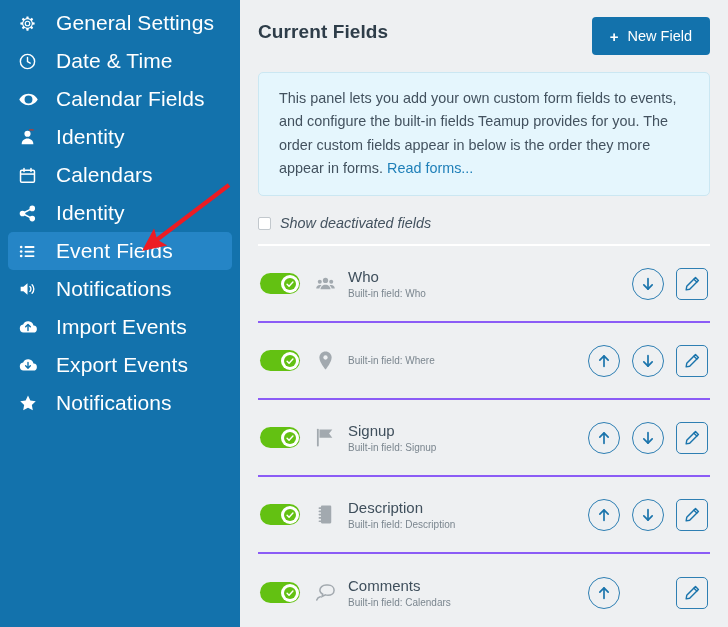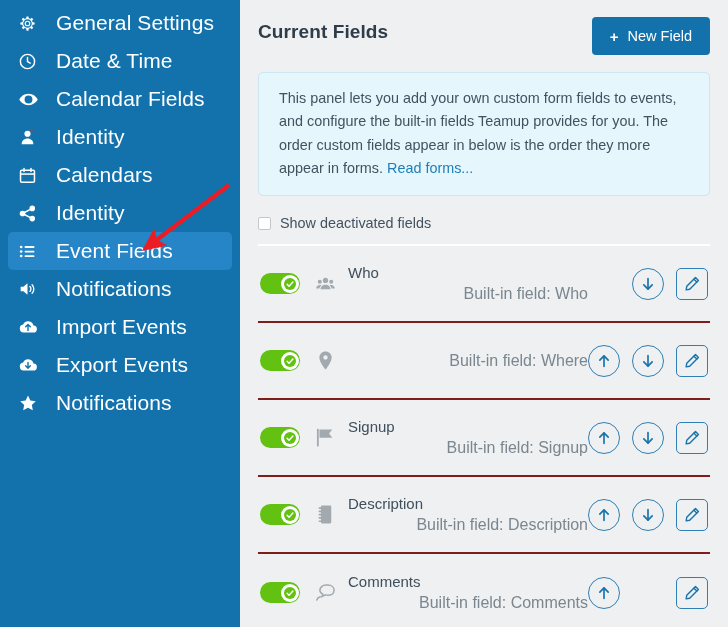--- a/index.html
+++ b/index.html
@@ -115,20 +115,21 @@
   .info-text a {
     color: #1e7fb8;
     text-decoration: none;
   }
 
   .deact-row {
     display: flex;
     align-items: center;
     margin: 19px 18px 0 18px;
     gap: 9px;
+    font-style: italic;
   }
   .cbox {
     width: 13px; height: 13px;
     border: 1px solid #c2c8cd;
     background: #fff;
     border-radius: 2px;
     cursor: pointer;
   }
   .deact-label {
     font-size: 14.4px;
@@ -137,21 +138,21 @@
 
   
   .field-list {
     margin: 13px 18px 0 18px;
     border-top: 2px solid #ffffff;
   }
   .field-row {
     display: flex;
     align-items: center;
     height: 77px;
-    border-bottom: 2px solid #7f1d1d;
+    border-bottom: 2px solid #8b5cf6;
     padding: 0 2px;
   }
   .field-row:last-child { border-bottom: none; }
 
   .toggle {
     width: 40px; min-width: 40px;
     height: 21px;
     border-radius: 11px;
     background: #63c112;
     position: relative;
@@ -181,24 +182,23 @@
   }
   .field-icon svg { display: block; }
 
   .field-text { flex: 1; min-width: 0; }
   .field-name {
     font-size: 15px;
     color: #3f4f5c;
     line-height: 1.35;
   }
   .field-sub {
-    font-size: 16px;
+    font-size: 10px;
     color: #7b868f;
     line-height: 1.35;
-    text-align: right;
   }
 
   .field-actions {
     display: flex;
     align-items: center;
     gap: 12px;
   }
   .act-slot { width: 32px; min-width: 32px; height: 32px; }
   .act-btn {
     width: 32px; height: 32px;
@@ -552,21 +552,21 @@
             </span>
           </div>
           <span class="field-icon">
             <svg width="19" height="17" viewBox="0 0 21 19" fill="none" stroke="currentColor" stroke-width="1.7">
               <path d="M13.2 1.2c4 0 6.9 2.5 6.9 5.7s-2.9 5.7-6.9 5.7c-1 0-2-.15-2.8-.45L6.6 14l.8-2.7C5.4 10.25 4.2 8.6 4.2 6.9c0-3.2 3-5.7 7-5.7z"></path>
               <path d="M4.6 14.2c-1.9.5-3.3 1.9-3.9 3.7" stroke-linecap="round"></path>
             </svg>
           </span>
           <div class="field-text">
             <div class="field-name">Comments</div>
-            <div class="field-sub">Built-in field: Comments</div>
+            <div class="field-sub">Built-in field: Calendars</div>
           </div>
           <div class="field-actions">
             <button class="act-btn round">
               <span>
                 <svg width="16" height="16" viewBox="0 0 18 18" fill="none" stroke="currentColor" stroke-width="1.9" stroke-linecap="round" stroke-linejoin="round">
                   <path d="M9 15V3.4"></path>
                   <path d="M4.3 8 9 3.3 13.7 8"></path>
                 </svg>
               </span>
             </button>

